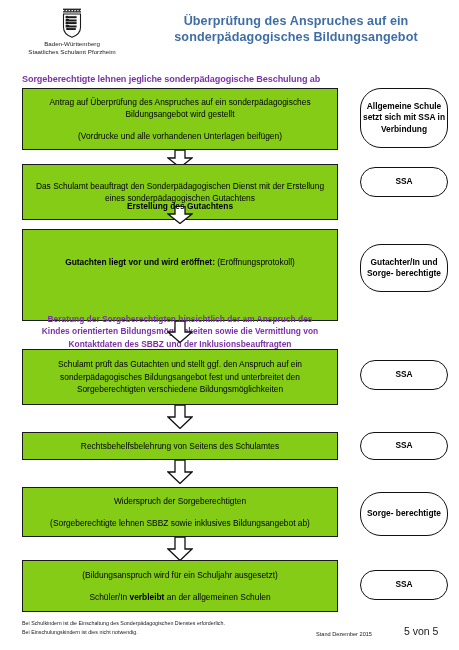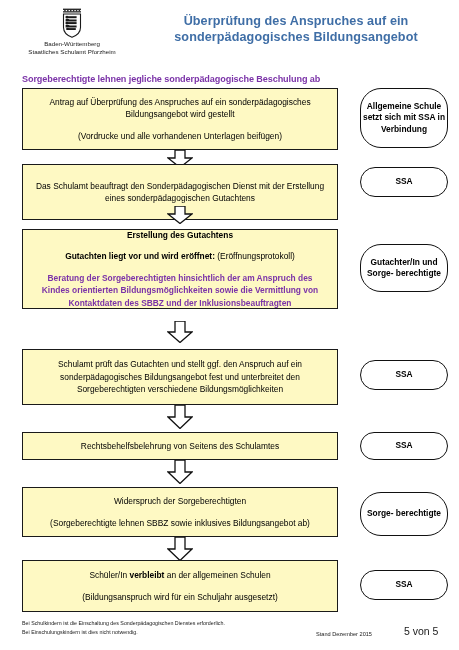--- a/index.html
+++ b/index.html
@@ -64,21 +64,21 @@
     white-space: nowrap;
   }
 
   
   .flow-box {
     position: absolute;
     left: 22px;
     width: 316px;
     box-sizing: border-box;
     border: 1.4px solid #1a1a1a;
-    background: #fef9c3;
+    background: #84cc16;
     display: flex;
     flex-direction: column;
     justify-content: center;
     align-items: center;
     text-align: center;
     font-size: 8.4px;
     line-height: 12.5px;
     padding: 4px 10px;
   }
   .flow-box p { margin: 0; }
@@ -194,21 +194,21 @@
 <div class="flow-box" style="top:164px; height:56px;">
   <p>Das Schulamt beauftragt den Sonderpädagogischen Dienst mit der Erstellung  eines sonderpädagogischen Gutachtens</p>
 </div>
 
 <div class="arrow" style="top:206px; height:18px;">
   <svg viewBox="0 0 26 18" preserveAspectRatio="none">
     <polygon points="8,0 18,0 18,8 25,8 13,17.5 1,8 8,8" fill="#ffffff" stroke="#111" stroke-width="1.3" stroke-linejoin="miter"></polygon>
   </svg>
 </div>
 
-<div class="flow-box" style="top:229px; height:80px; padding:6px 12px;">
+<div class="flow-box" style="top:229px; height:92px; padding:6px 12px;gap:35px;">
   <p class="fb-bold">Erstellung des Gutachtens</p>
   <p><span class="fb-bold">Gutachten liegt vor und wird eröffnet:</span><span> (Eröffnungsprotokoll)</span></p>
   <p class="fb-purple">Beratung der Sorgeberechtigten hinsichtlich der am Anspruch des Kindes orientierten Bildungsmöglichkeiten sowie die Vermittlung von Kontaktdaten des SBBZ und der Inklusionsbeauftragten</p>
 </div>
 
 <div class="arrow" style="top:321px; height:22px;">
   <svg viewBox="0 0 26 22" preserveAspectRatio="none">
     <polygon points="8,0 18,0 18,11 25,11 13,21.5 1,11 8,11" fill="#ffffff" stroke="#111" stroke-width="1.3" stroke-linejoin="miter"></polygon>
   </svg>
 </div>
@@ -238,22 +238,22 @@
   <p>(Sorgeberechtigte lehnen SBBZ sowie inklusives Bildungsangebot ab)</p>
 </div>
 
 <div class="arrow" style="top:537px; height:24px;">
   <svg viewBox="0 0 26 24" preserveAspectRatio="none">
     <polygon points="8,0 18,0 18,12 25,12 13,23.5 1,12 8,12" fill="#ffffff" stroke="#111" stroke-width="1.3" stroke-linejoin="miter"></polygon>
   </svg>
 </div>
 
 <div class="flow-box" style="top:560px; height:52px;">
+  <p>(Bildungsanspruch wird für ein Schuljahr ausgesetzt)</p>
   <p><span>Schüler/In </span><span class="fb-bold">verbleibt</span><span> an der allgemeinen Schulen</span></p>
-  <p>(Bildungsanspruch wird für ein Schuljahr ausgesetzt)</p>
 </div>
 
 <div class="role-box" style="top:88px;  height:60px;">
   <span>Allgemeine Schule setzt sich mit SSA in Verbindung</span>
 </div>
 <div class="role-box" style="top:167px; height:30px;">
   <span>SSA</span>
 </div>
 <div class="role-box" style="top:244px; height:48px;">
   <span>Gutachter/In und Sorge- berechtigte</span>

